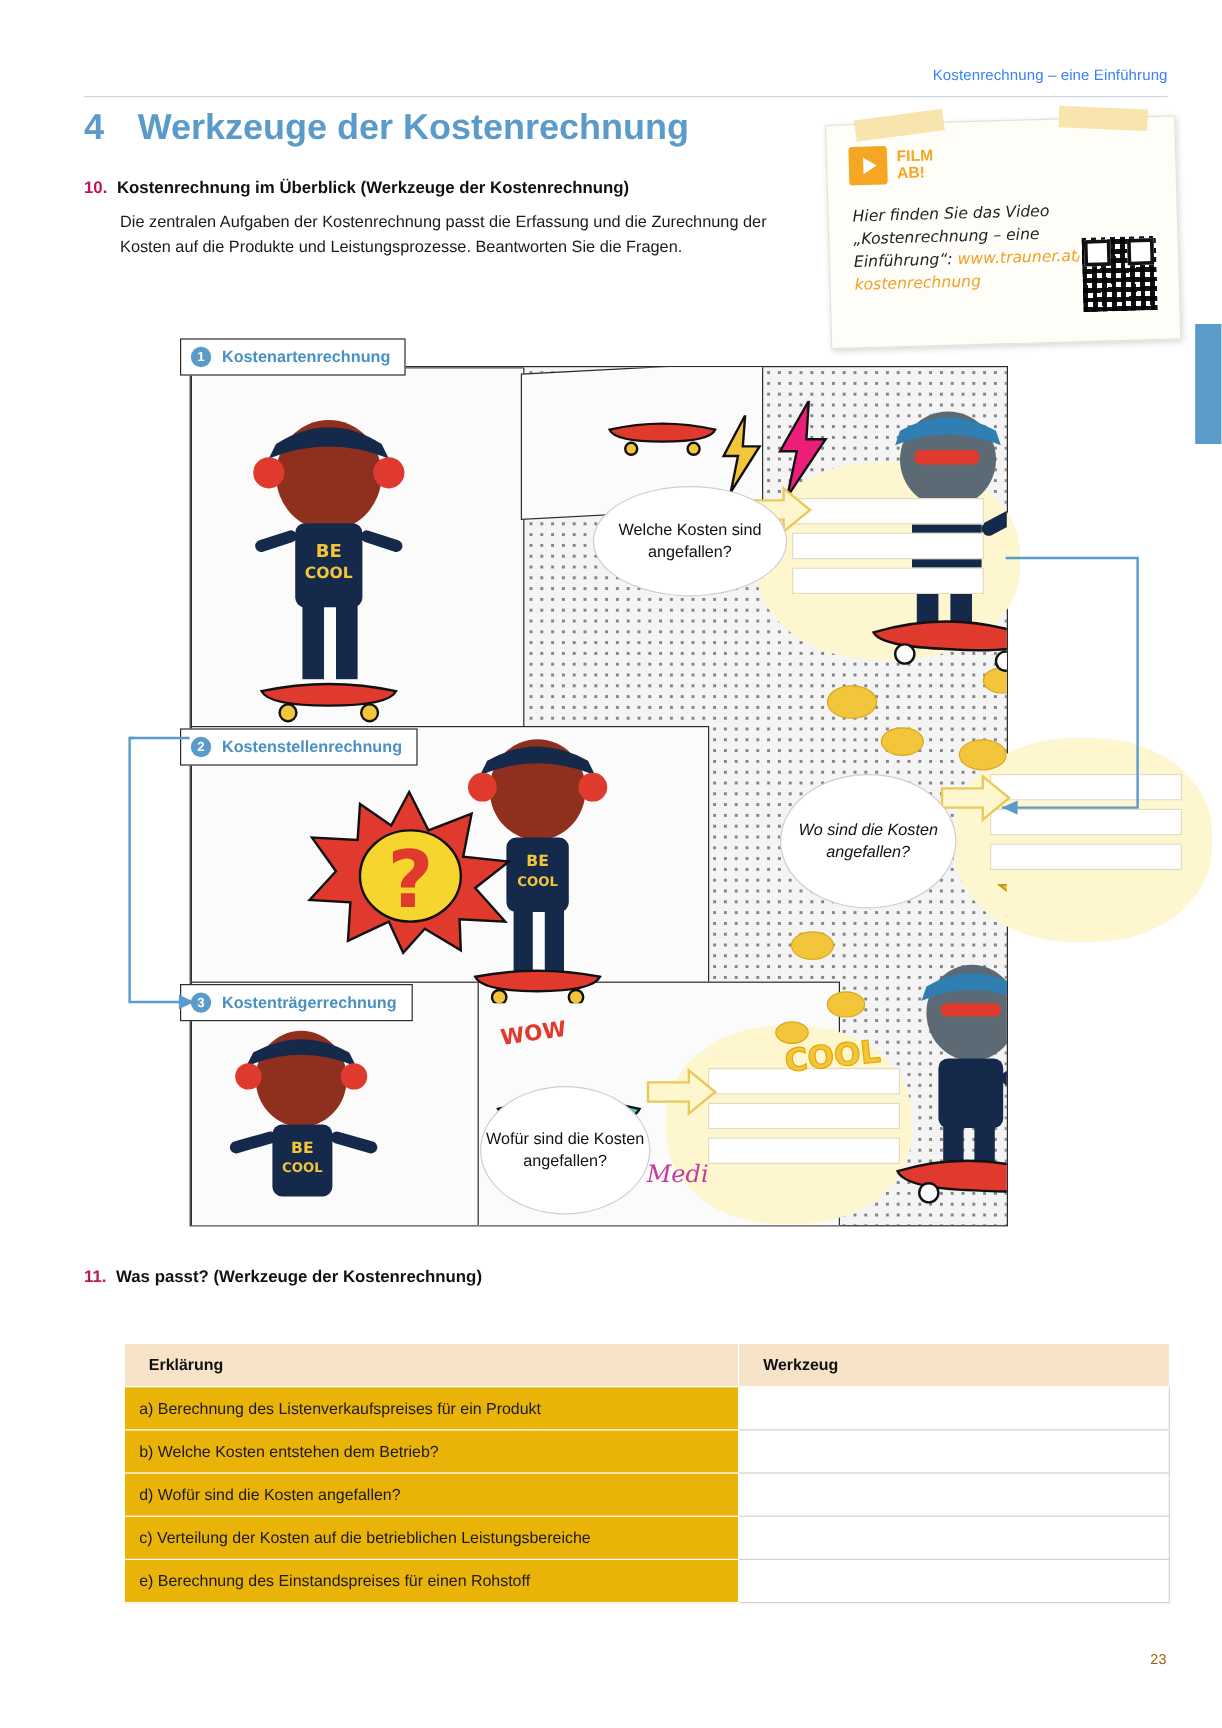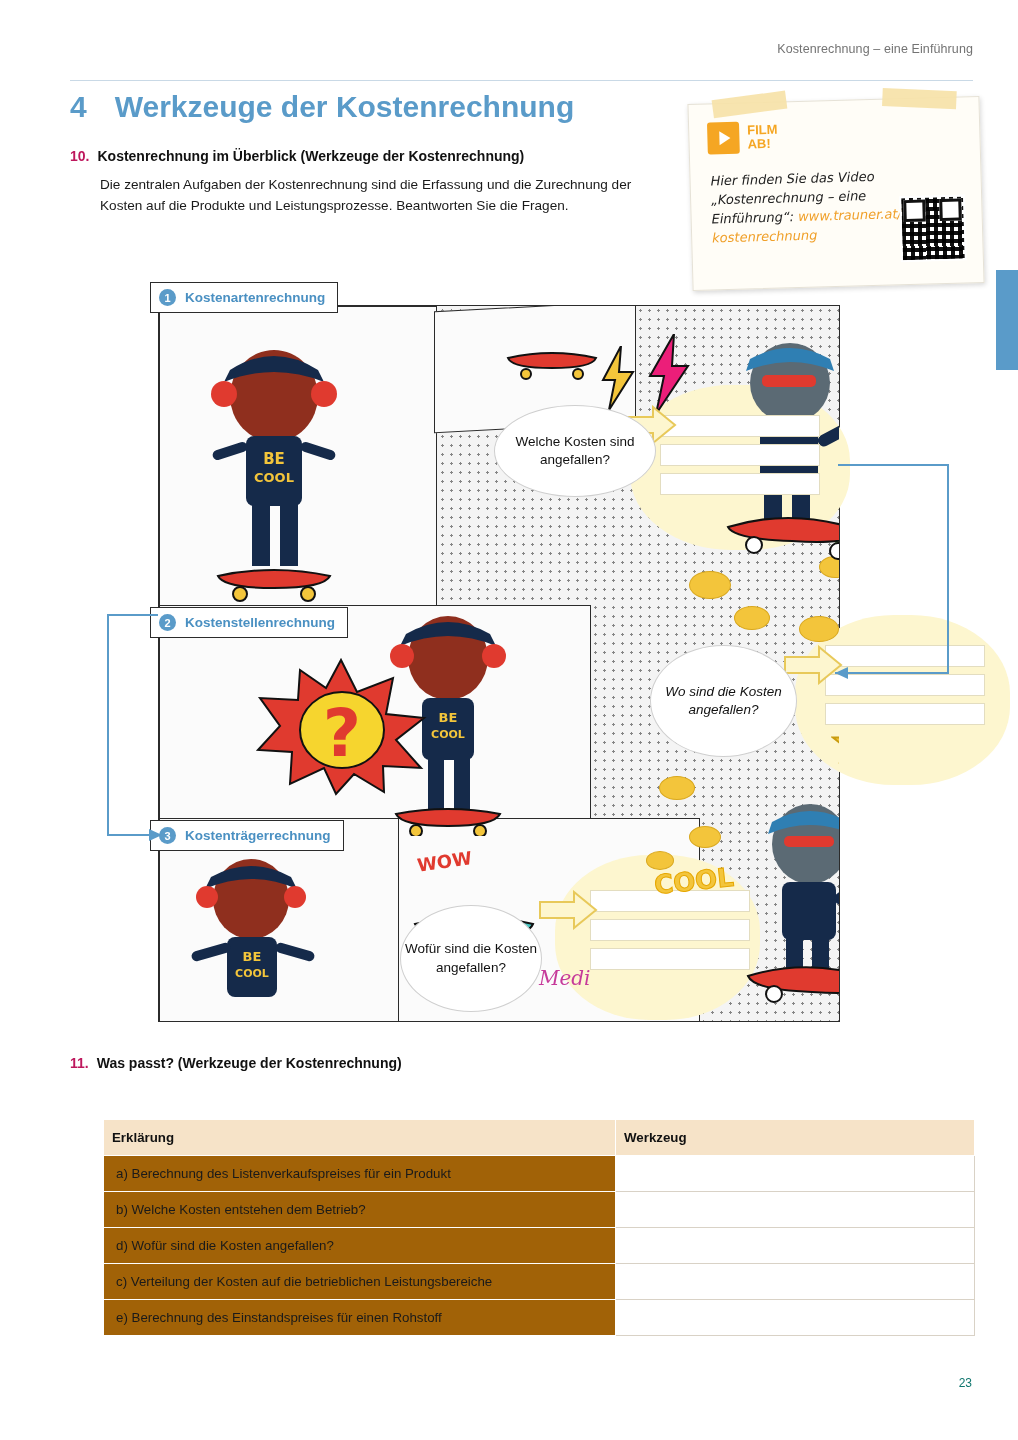--- a/index.html
+++ b/index.html
@@ -12,24 +12,24 @@
     height: 1440px;
     position: relative;
     font-family: "Liberation Sans", sans-serif;
     color: #1a1a1a;
     overflow: hidden;
   }
 
   
   .running-head {
     position: absolute;
-    top: 42px;
+    top: 56px;
     right: 45px;
     font-size: 12.5px;
-    color: #737373;
+    color: #3b82f6;
     letter-spacing: .1px;
   }
   .head-rule {
     position: absolute;
     top: 80px;
     left: 70px;
     right: 45px;
     height: 1px;
     background: #c9d9e6;
   }
@@ -290,42 +290,42 @@
   .char { position: absolute; z-index: 3; }
   table.matching {
     width: 872px;
     border-collapse: collapse;
     font-size: 13.3px;
   }
   table.matching th {
     background: #f6e3c8;
     text-align: left;
     font-weight: bold;
-    padding: 10px 8px;
+    padding: 10px 20px;
     border: 1px solid #ffffff;
     color: #111;
   }
   table.matching td.expl {
-    background: #a16207;
+    background: #eab308;
     padding: 10px 12px;
     border: 1px solid #ffffff;
     width: 487px;
   }
   table.matching td.ans {
     background: #ffffff;
     border: 1px solid #d9d2c6;
     padding: 10px 12px;
   }
 
   .folio {
     position: absolute;
     right: 46px;
     bottom: 50px;
     font-size: 12px;
-    color: #0f766e;
+    color: #a16207;
   }
 
   
   .coin {
     position: absolute;
     border-radius: 50%;
     background: #f3c53b;
     border: 1px solid #d9a81f;
     z-index: 3;
   }
@@ -366,21 +366,21 @@
     <span class="kr">kostenrechnung</span>
   </div>
   <div class="qr"></div>
 </div>
 
 <div class="task" style="top:148px;">
   <div class="task-head">
     <span class="task-num">10.</span>
     <span class="task-title">Kostenrechnung im Überblick (Werkzeuge der Kostenrechnung)</span>
   </div>
-  <div class="task-body">Die zentralen Aufgaben der Kostenrechnung sind die Erfassung und die Zurechnung der Kosten auf die Produkte und Leistungsprozesse. Beantworten Sie die Fragen.</div>
+  <div class="task-body">Die zentralen Aufgaben der Kostenrechnung passt die Erfassung und die Zurechnung der Kosten auf die Produkte und Leistungsprozesse. Beantworten Sie die Fragen.</div>
 </div>
 
 <div class="comic">
   <div class="dots"></div>
   <div class="panel-white p1"></div>
   <div class="panel-white p2"></div>
   <div class="panel-white p3"></div>
   <div class="panel-white p4"></div>
   <div class="panel-white p5"></div>
 

